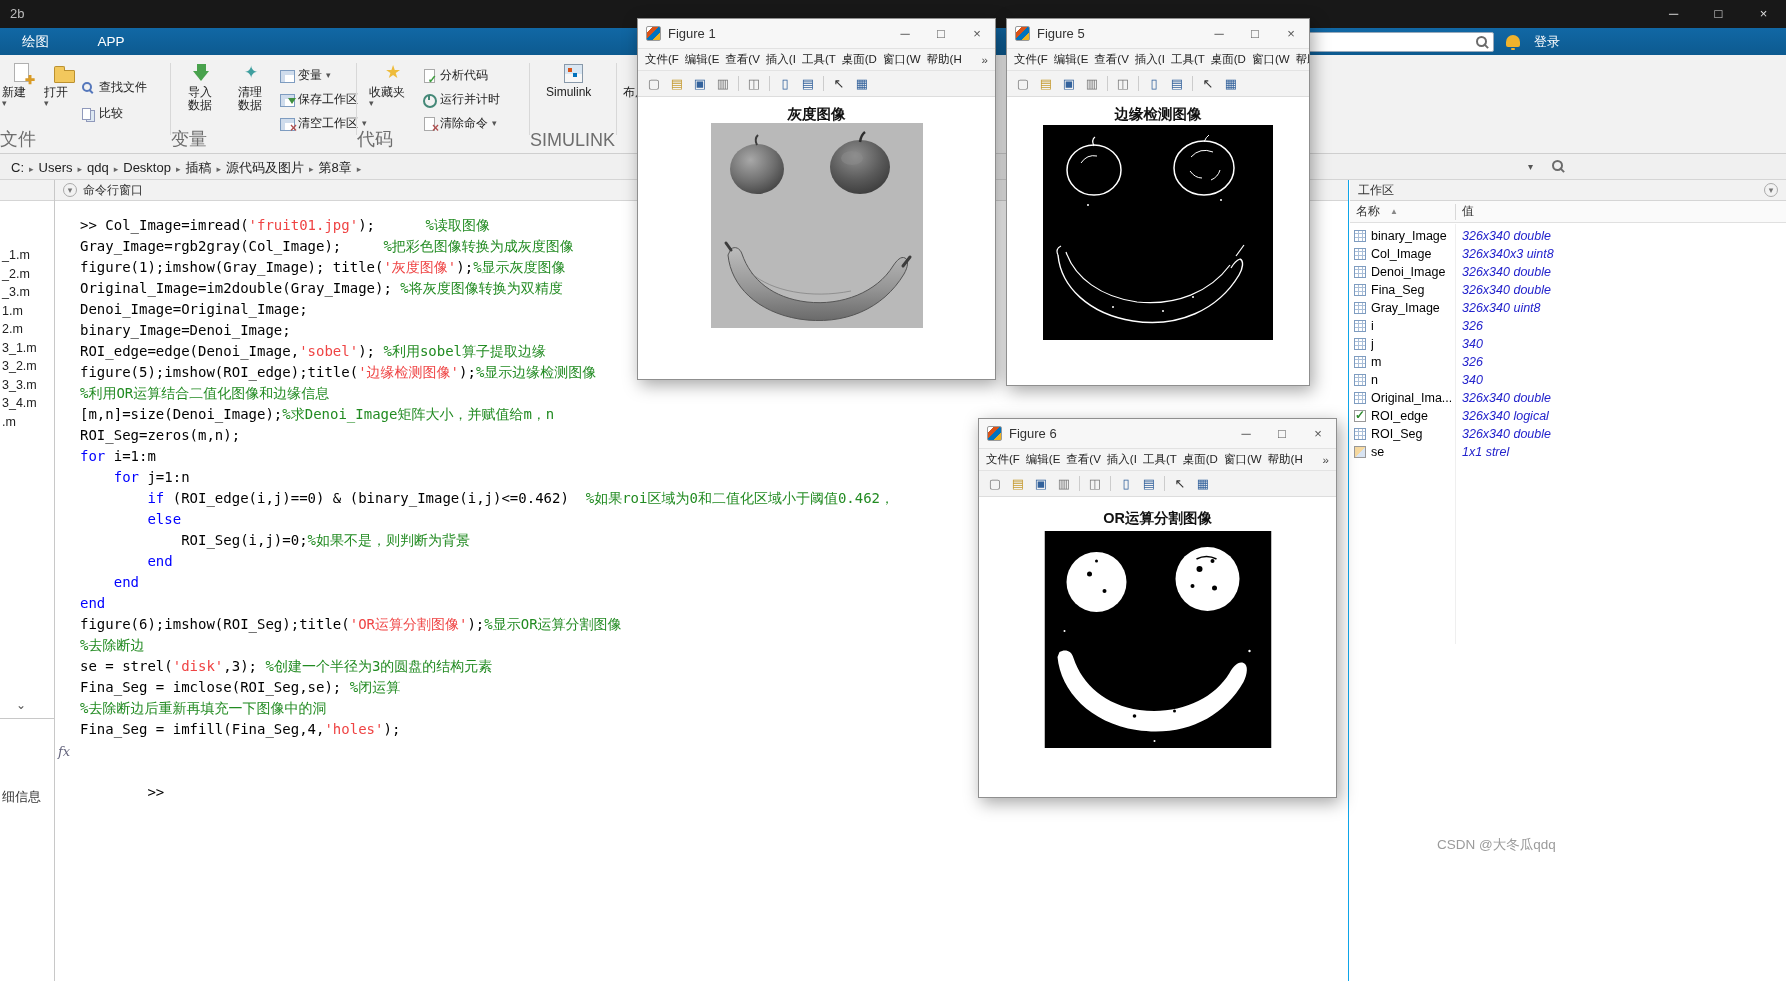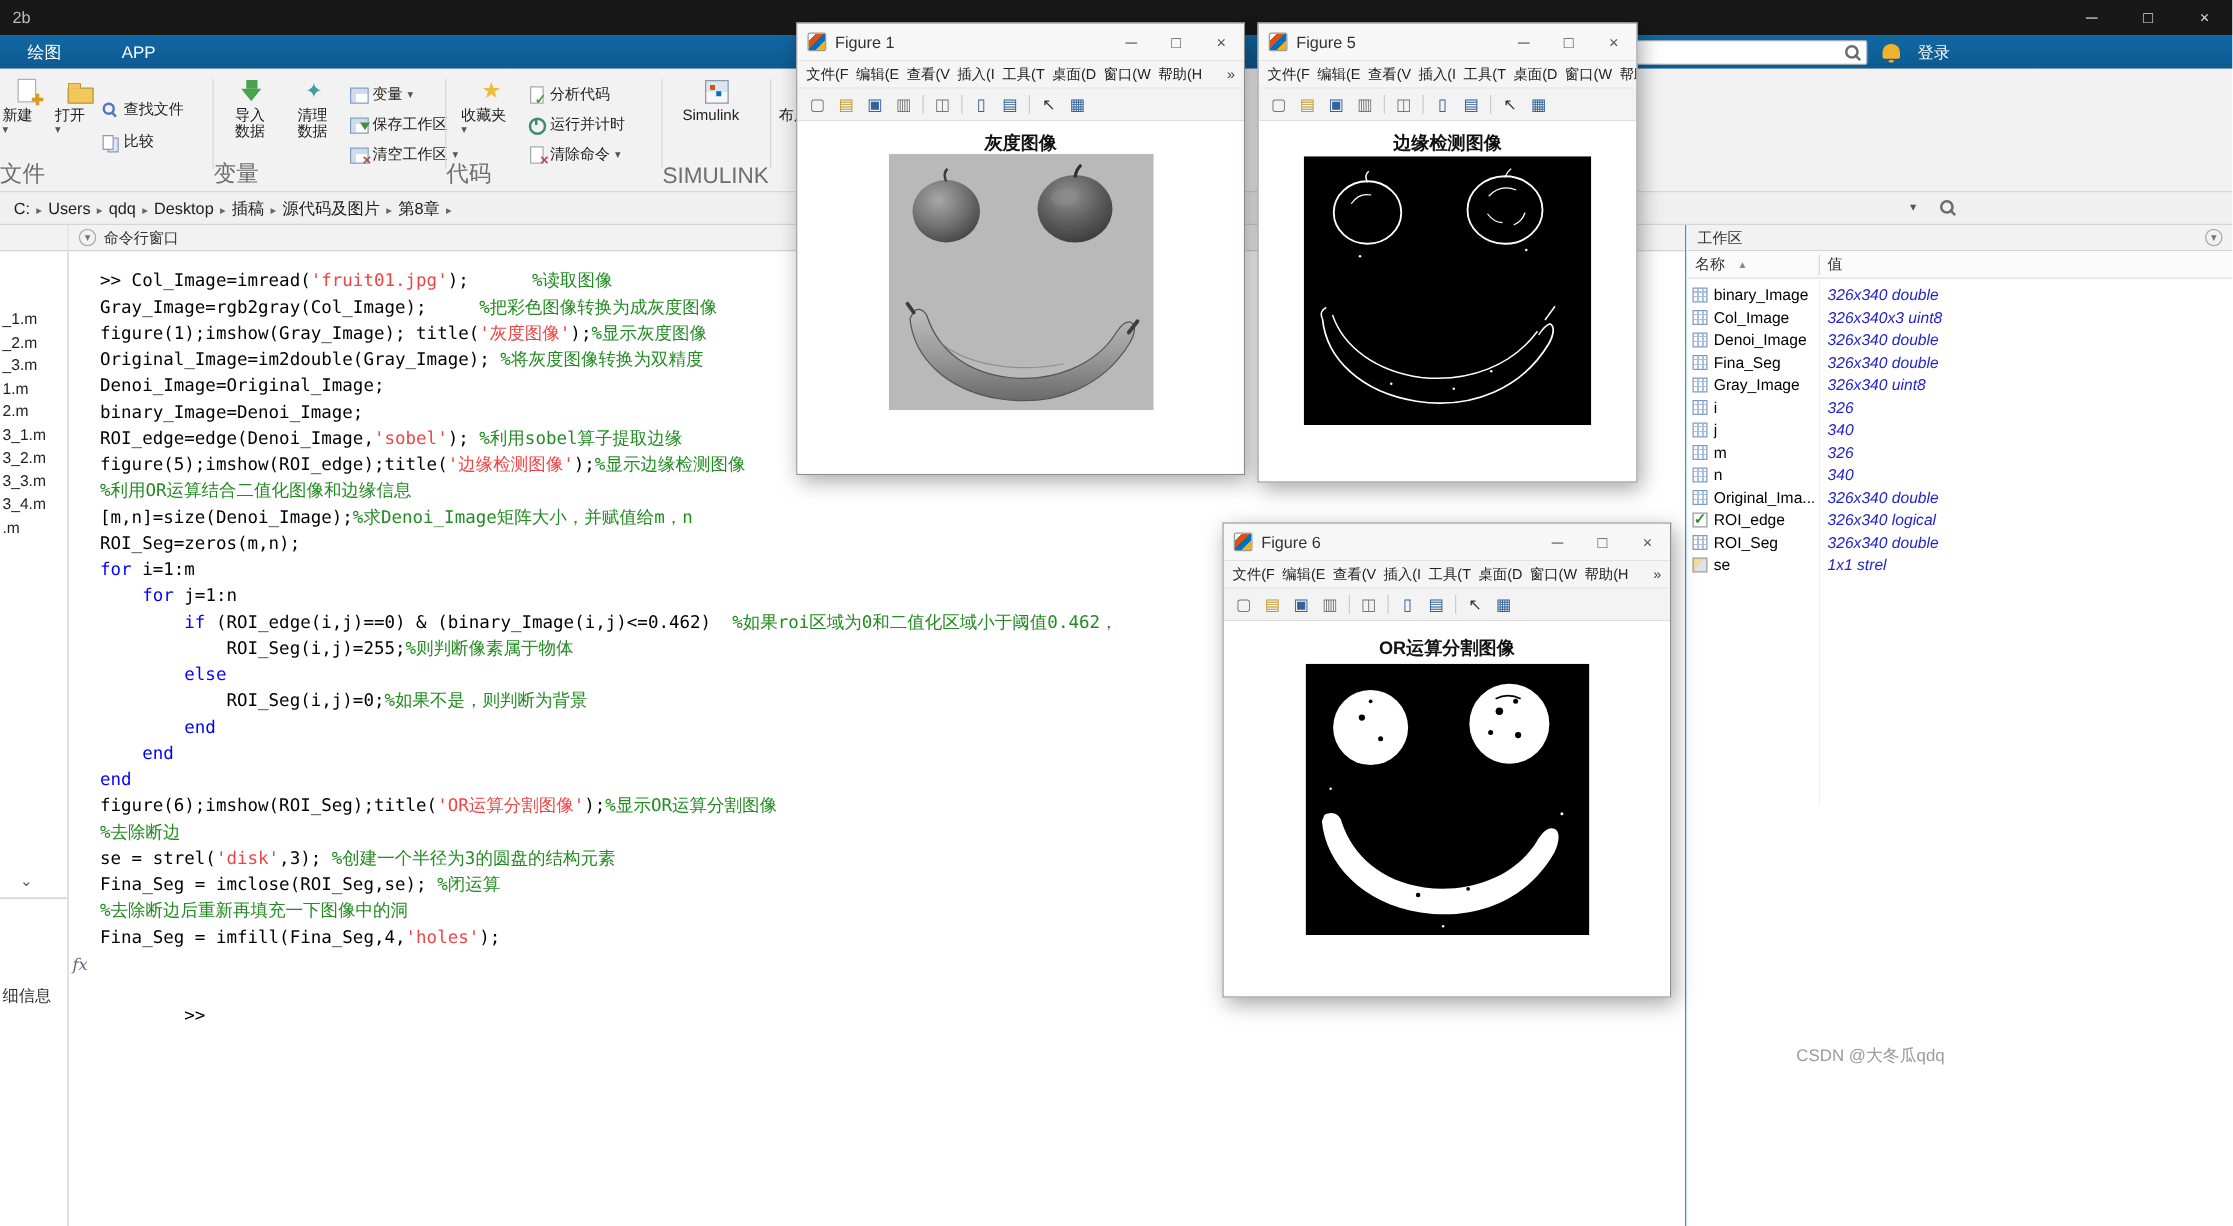--- a/index.html
+++ b/index.html
@@ -302,21 +302,20 @@
           <div class="code-line"><span class="c-p">Denoi_Image=Original_Image;</span></div>
           <div class="code-line"><span class="c-p">binary_Image=Denoi_Image;</span></div>
           <div class="code-line"><span class="c-p">ROI_edge=edge(Denoi_Image,</span><span class="c-s">'sobel'</span><span class="c-p">); </span><span class="c-c">%利用sobel算子提取边缘</span></div>
           <div class="code-line"><span class="c-p">figure(5);imshow(ROI_edge);title(</span><span class="c-s">'边缘检测图像'</span><span class="c-p">);</span><span class="c-c">%显示边缘检测图像</span></div>
           <div class="code-line"><span class="c-c">%利用OR运算结合二值化图像和边缘信息</span></div>
           <div class="code-line"><span class="c-p">[m,n]=size(Denoi_Image);</span><span class="c-c">%求Denoi_Image矩阵大小，并赋值给m，n</span></div>
           <div class="code-line"><span class="c-p">ROI_Seg=zeros(m,n);</span></div>
           <div class="code-line"><span class="c-k">for</span><span class="c-p"> i=1:m</span></div>
           <div class="code-line"><span class="c-p">    </span><span class="c-k">for</span><span class="c-p"> j=1:n</span></div>
           <div class="code-line"><span class="c-p">        </span><span class="c-k">if</span><span class="c-p"> (ROI_edge(i,j)==0) &amp; (binary_Image(i,j)&lt;=0.462)  </span><span class="c-c">%如果roi区域为0和二值化区域小于阈值0.462，</span></div>
-          <div class="code-line"><span class="c-p">            ROI_Seg(i,j)=255;</span><span class="c-c">%则判断像素属于物体</span></div>
           <div class="code-line"><span class="c-p">        </span><span class="c-k">else</span></div>
           <div class="code-line"><span class="c-p">            ROI_Seg(i,j)=0;</span><span class="c-c">%如果不是，则判断为背景</span></div>
           <div class="code-line"><span class="c-p">        </span><span class="c-k">end</span></div>
           <div class="code-line"><span class="c-p">    </span><span class="c-k">end</span></div>
           <div class="code-line"><span class="c-k">end</span></div>
           <div class="code-line"><span class="c-p">figure(6);imshow(ROI_Seg);title(</span><span class="c-s">'OR运算分割图像'</span><span class="c-p">);</span><span class="c-c">%显示OR运算分割图像</span></div>
           <div class="code-line"><span class="c-c">%去除断边</span></div>
           <div class="code-line"><span class="c-p">se = strel(</span><span class="c-s">'disk'</span><span class="c-p">,3); </span><span class="c-c">%创建一个半径为3的圆盘的结构元素</span></div>
           <div class="code-line"><span class="c-p">Fina_Seg = imclose(ROI_Seg,se); </span><span class="c-c">%闭运算</span></div>
           <div class="code-line"><span class="c-c">%去除断边后重新再填充一下图像中的洞</span></div>

